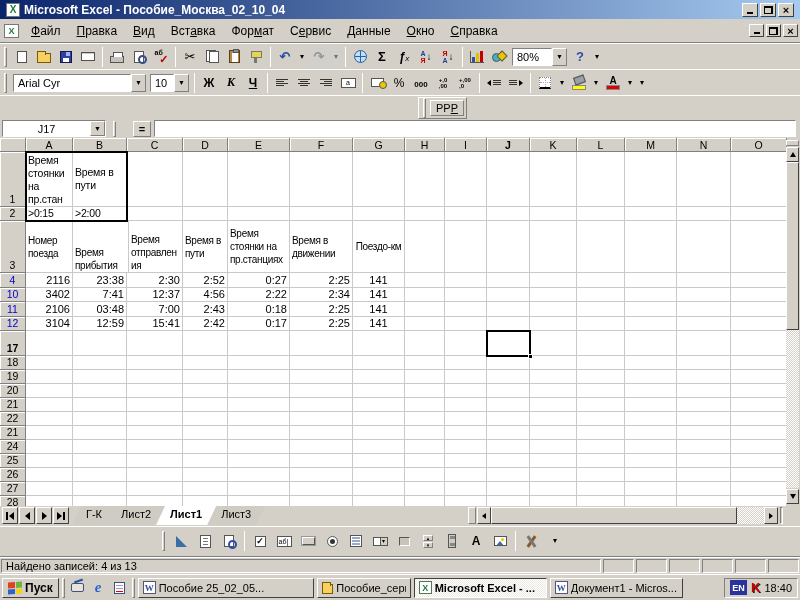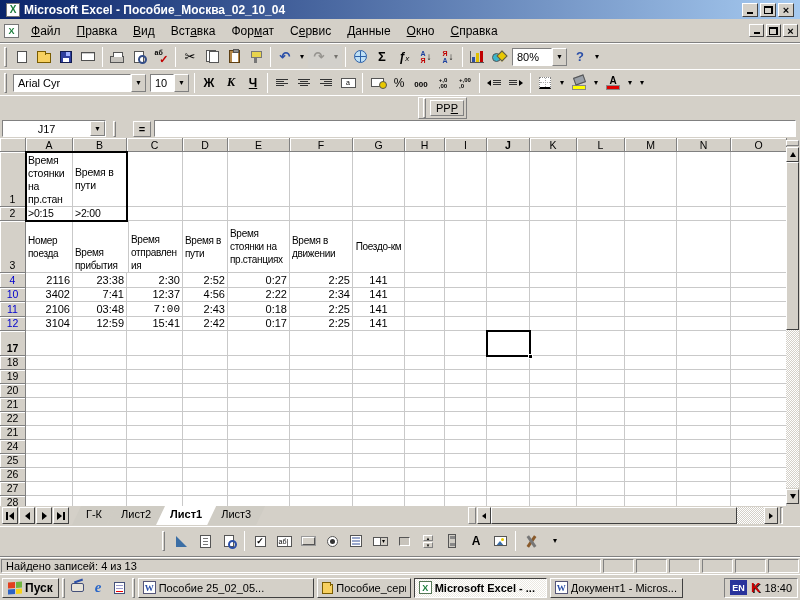--- a/index.html
+++ b/index.html
@@ -680,21 +680,21 @@
           <div class="cell" style="width: 56px;"></div>
         </div>
         <div class="grow" style="height: 15px;">
           <div class="rowhdr fnum">11</div>
           <div class="cell ha-r va-b" style="width: 47px;">
             <span>2106</span>
           </div>
           <div class="cell ha-r va-b" style="width: 54px;">
             <span>03:48</span>
           </div>
-          <div class="cell ha-r va-b" style="width: 56px; font-family: Liberation Mono, monospace;">
+          <div class="cell ha-r va-b" style="width: 56px;">
             <span>7:00</span>
           </div>
           <div class="cell ha-r va-b" style="width: 45px;">
             <span>2:43</span>
           </div>
           <div class="cell ha-r va-b" style="width: 62px;">
             <span>0:18</span>
           </div>
           <div class="cell ha-r va-b" style="width: 63px;">
             <span>2:25</span>

